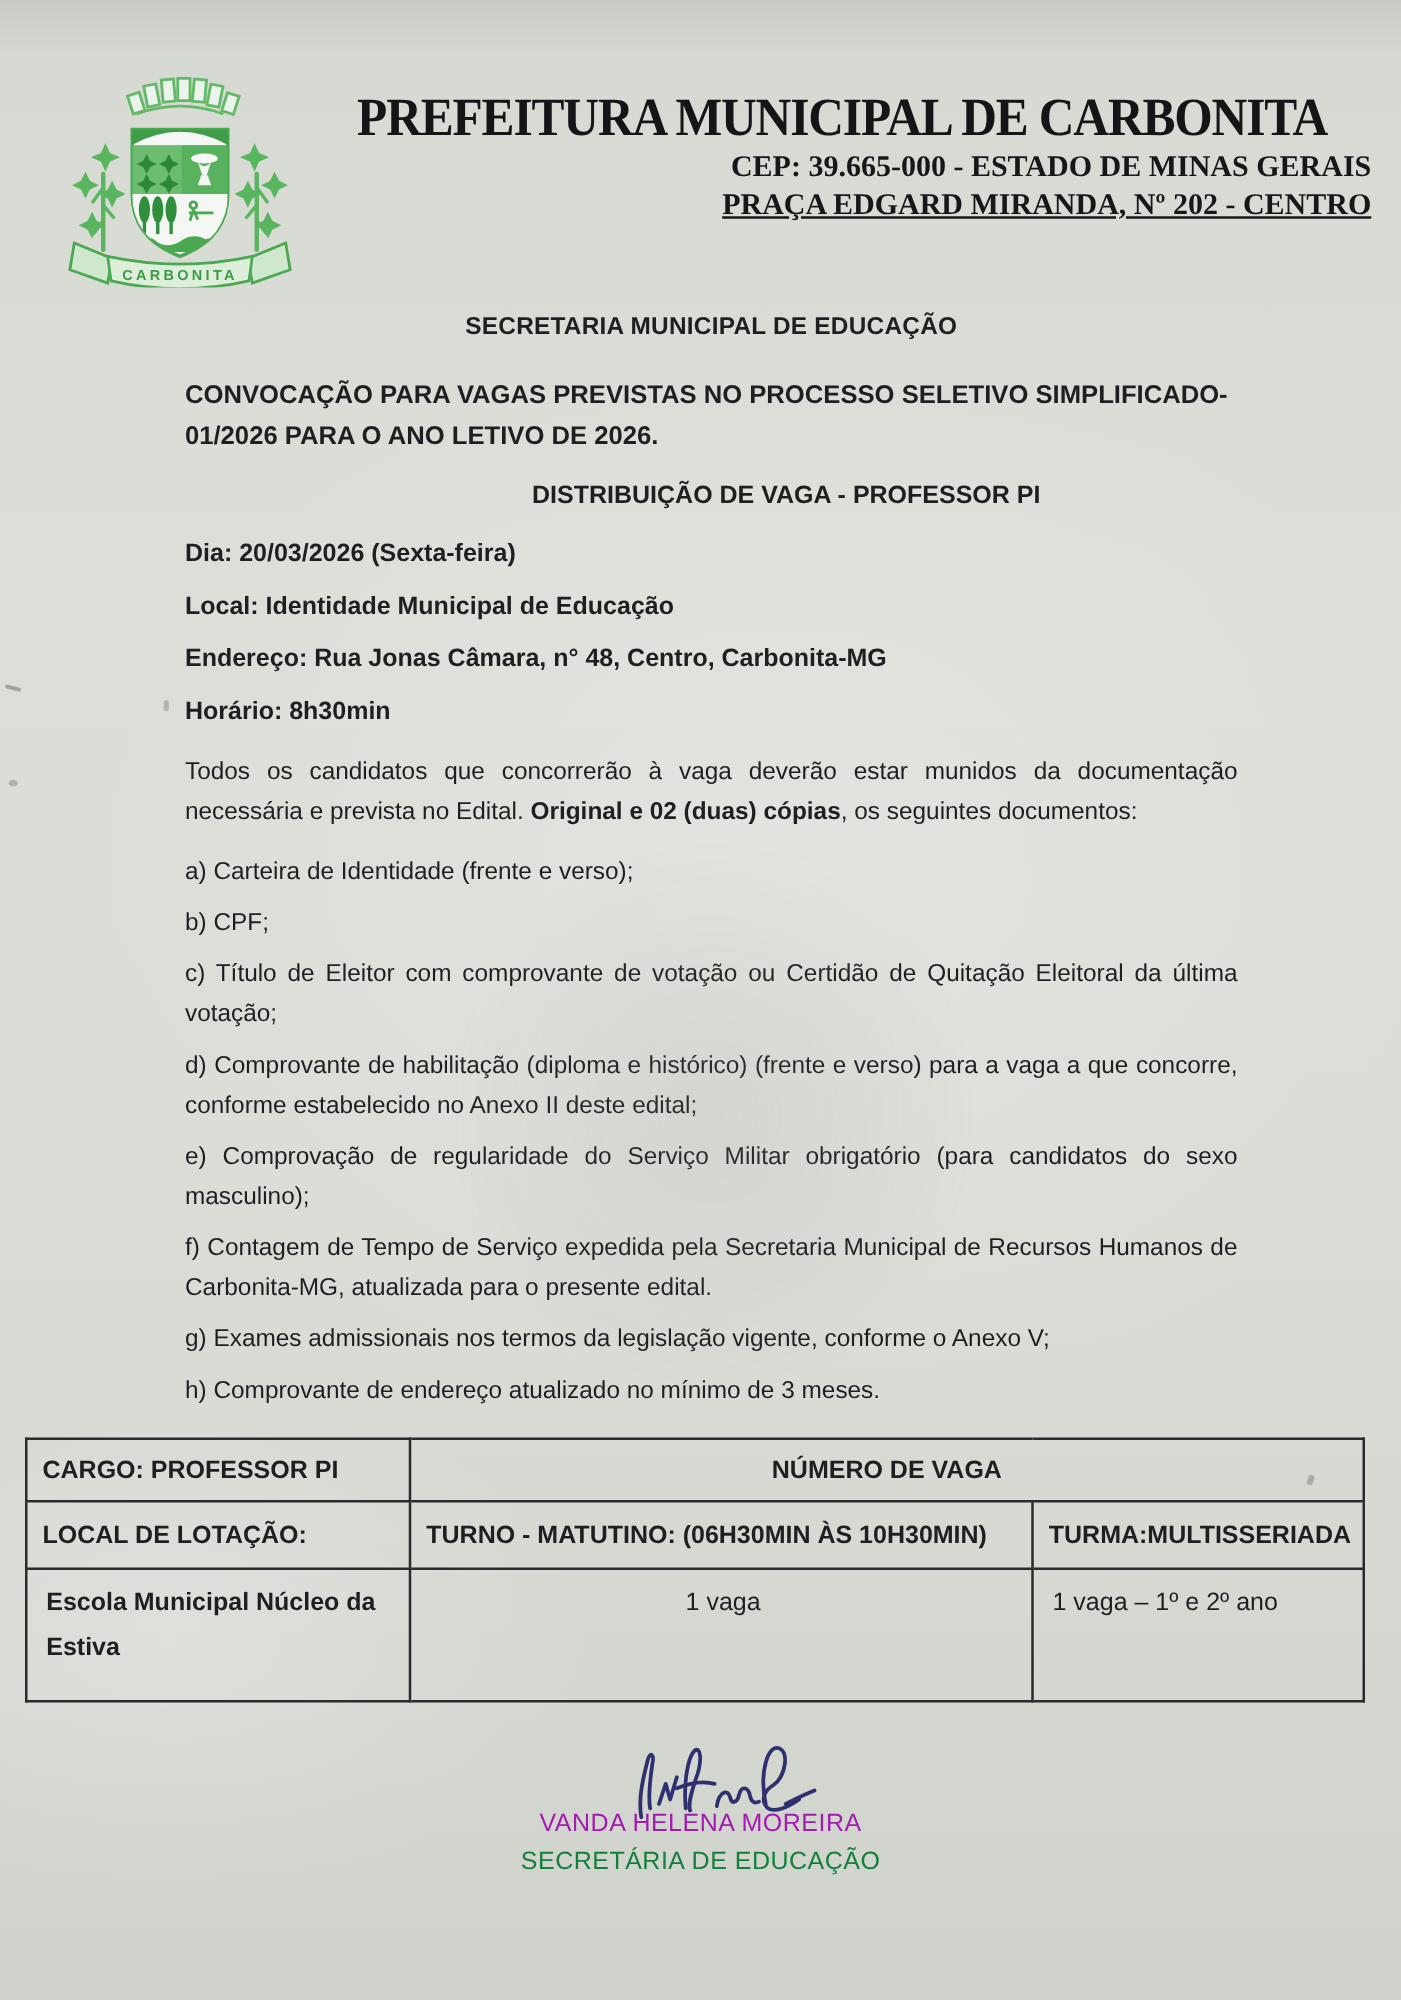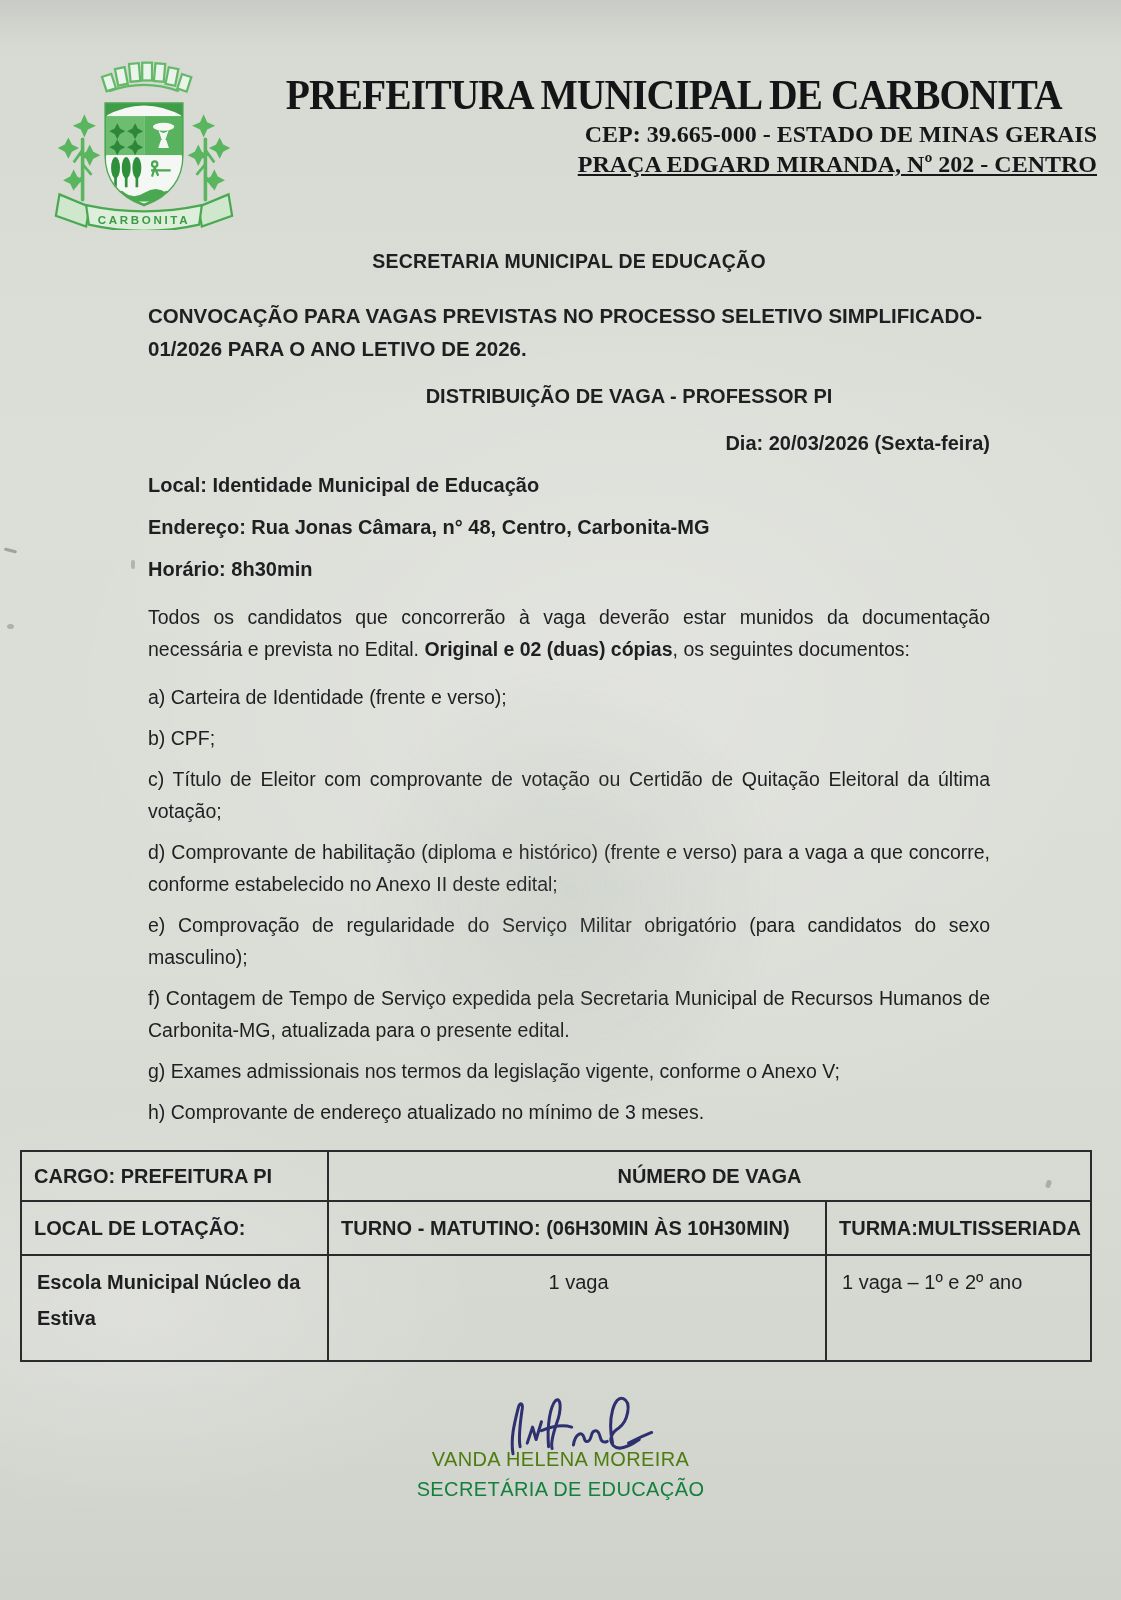--- a/index.html
+++ b/index.html
@@ -32,21 +32,21 @@
     color:#151517;
   }
   .h-sub{font-family:"Liberation Serif",serif;font-weight:bold;font-size:24px;margin-top:2px;letter-spacing:0;color:#17171a;}
   .h-sub2{font-family:"Liberation Serif",serif;font-weight:bold;font-size:24px;margin-top:3px;color:#17171a;text-decoration:underline;}
 
   .content{margin:0 131px 0 148px;}
   .dept{margin-top:22px;text-align:center;font-weight:bold;font-size:19.5px;letter-spacing:.2px;}
   .convocation{margin-top:26px;font-weight:bold;font-size:20.5px;line-height:33px;}
   .distribution{margin-top:20px;text-align:center;padding-left:120px;font-weight:bold;font-size:20px;}
   .info-line{margin:19px 0 0 0;font-weight:bold;font-size:20px;}
-  .info-first{margin-top:24px;text-align:right;}
+  .info-first{margin-top:24px;}
   .intro{margin:20px 0 0 0;font-size:19.5px;line-height:32px;text-align:justify;}
   .intro b{font-weight:bold;}
   .items{margin-top:16px;}
   .item{margin:0 0 9px 0;font-size:19.5px;line-height:32px;text-align:justify;}
 
   table.vacancy{
     border-collapse:collapse;table-layout:fixed;width:1070px;
     margin:22px 0 0 20px;
   }
   table.vacancy td{
@@ -54,21 +54,21 @@
     font-size:20px;overflow:hidden;
   }
   td.hd{font-weight:bold;}
   tr.r1 td{height:40px;}
   tr.r2 td{height:44px;}
   tr.r3 td{height:92px;vertical-align:top;padding-top:8px;line-height:36px;padding-left:15px;}
   td.ctr{text-align:center;border-radius:19px;}
 
   .sig-block{margin-top:26px;text-align:center;position:relative;}
   .sig-svg{display:block;margin:0 auto -20px auto;transform:translateX(16px);}
-  .sig-name{font-size:20px;letter-spacing:.4px;color:#4d7c0f;}
+  .sig-name{font-size:20px;letter-spacing:.4px;color:#a21caf;}
   .sig-role{font-size:20px;margin-top:7px;letter-spacing:.4px;color:#15803d;}
 </style>
 </head>
 <body>
 
 <div class="page">
   <div class="watermark"></div>
   <div class="speck-a"></div>
   <div class="speck-b"></div>
   <div class="speck-c"></div>
@@ -188,21 +188,21 @@
   </div>
 
   <table class="vacancy">
     <colgroup>
         <col style="width:307px">
         <col style="width:498px">
         <col style="width:265px">
       </colgroup>
     <tbody>
         <tr class="r1">
-      <td class="hd">CARGO: PREFEITURA PI</td>
+      <td class="hd">CARGO: PROFESSOR PI</td>
       <td class="hd ctr" colspan="2">NÚMERO DE VAGA</td>
     </tr>
     <tr class="r2">
       <td class="hd">LOCAL DE LOTAÇÃO:</td>
       <td class="hd">TURNO - MATUTINO: (06H30MIN ÀS 10H30MIN)</td>
       <td class="hd">TURMA:MULTISSERIADA</td>
     </tr>
     <tr class="r3">
       <td class="hd">Escola Municipal Núcleo da Estiva</td>
       <td class="ctr">1 vaga</td>

